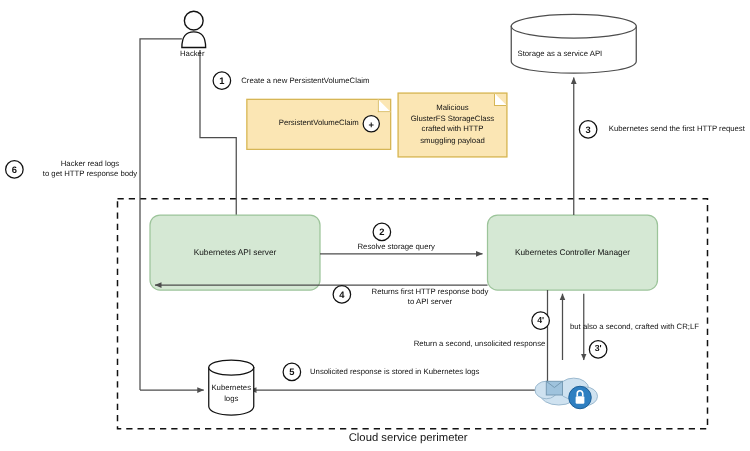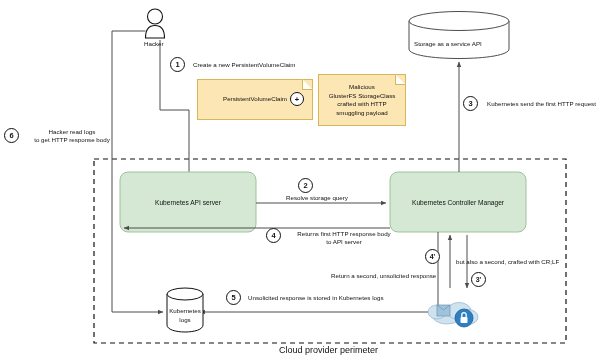--- a/index.html
+++ b/index.html
@@ -152,15 +152,15 @@
 
   <div class="stepnum small" style="left:471px;top:272px;">3'</div>
   <div class="lbl" style="left:456px;top:258px;">but also a second, crafted with CR;LF</div>
 
   <div class="stepnum" style="left:226px;top:290px;">5</div>
   <div class="lbl" style="left:248px;top:294px;">Unsolicited response is stored in Kubernetes logs</div>
 
   <div class="lbl" style="left:167px;top:307px;width:36px;text-align:center;">Kubernetes</div>
   <div class="lbl" style="left:167px;top:316px;width:36px;text-align:center;">logs</div>
 
-  <div class="caption" style="left:279px;top:345px;">Cloud provider perimeter</div>
+  <div class="caption" style="left:279px;top:345px;">Cloud service perimeter</div>
 
 </div>
 
 </body></html>

